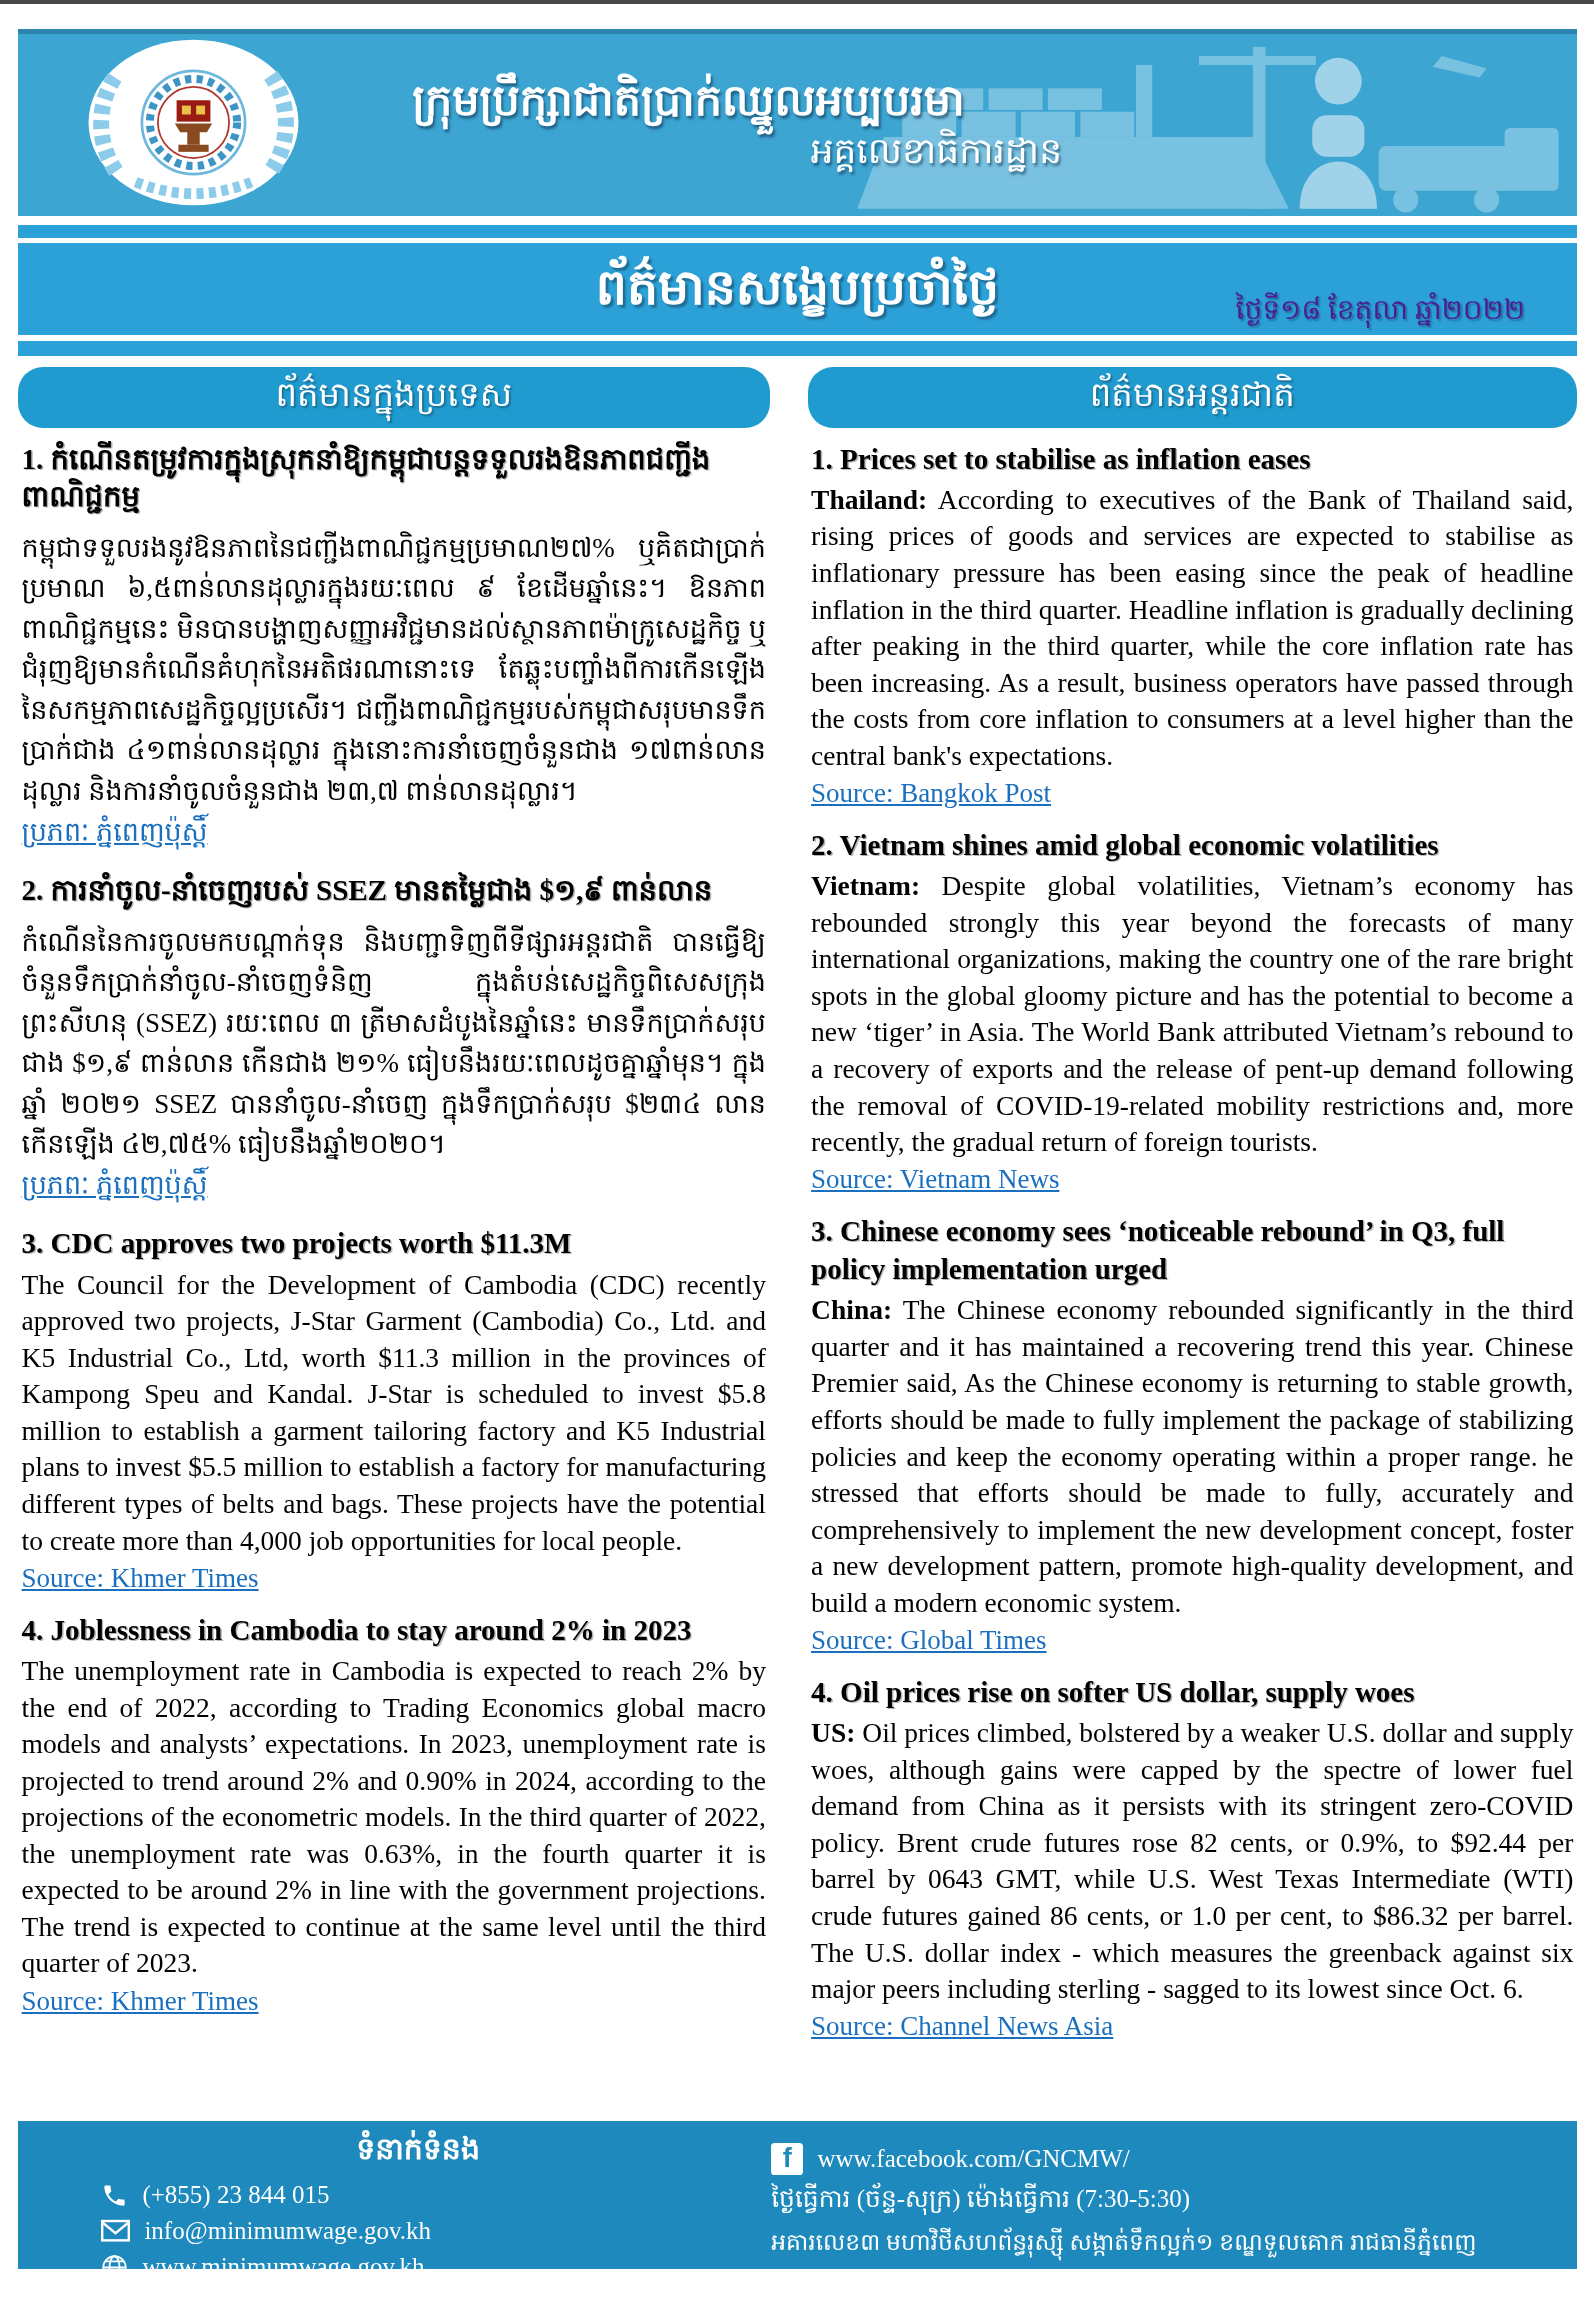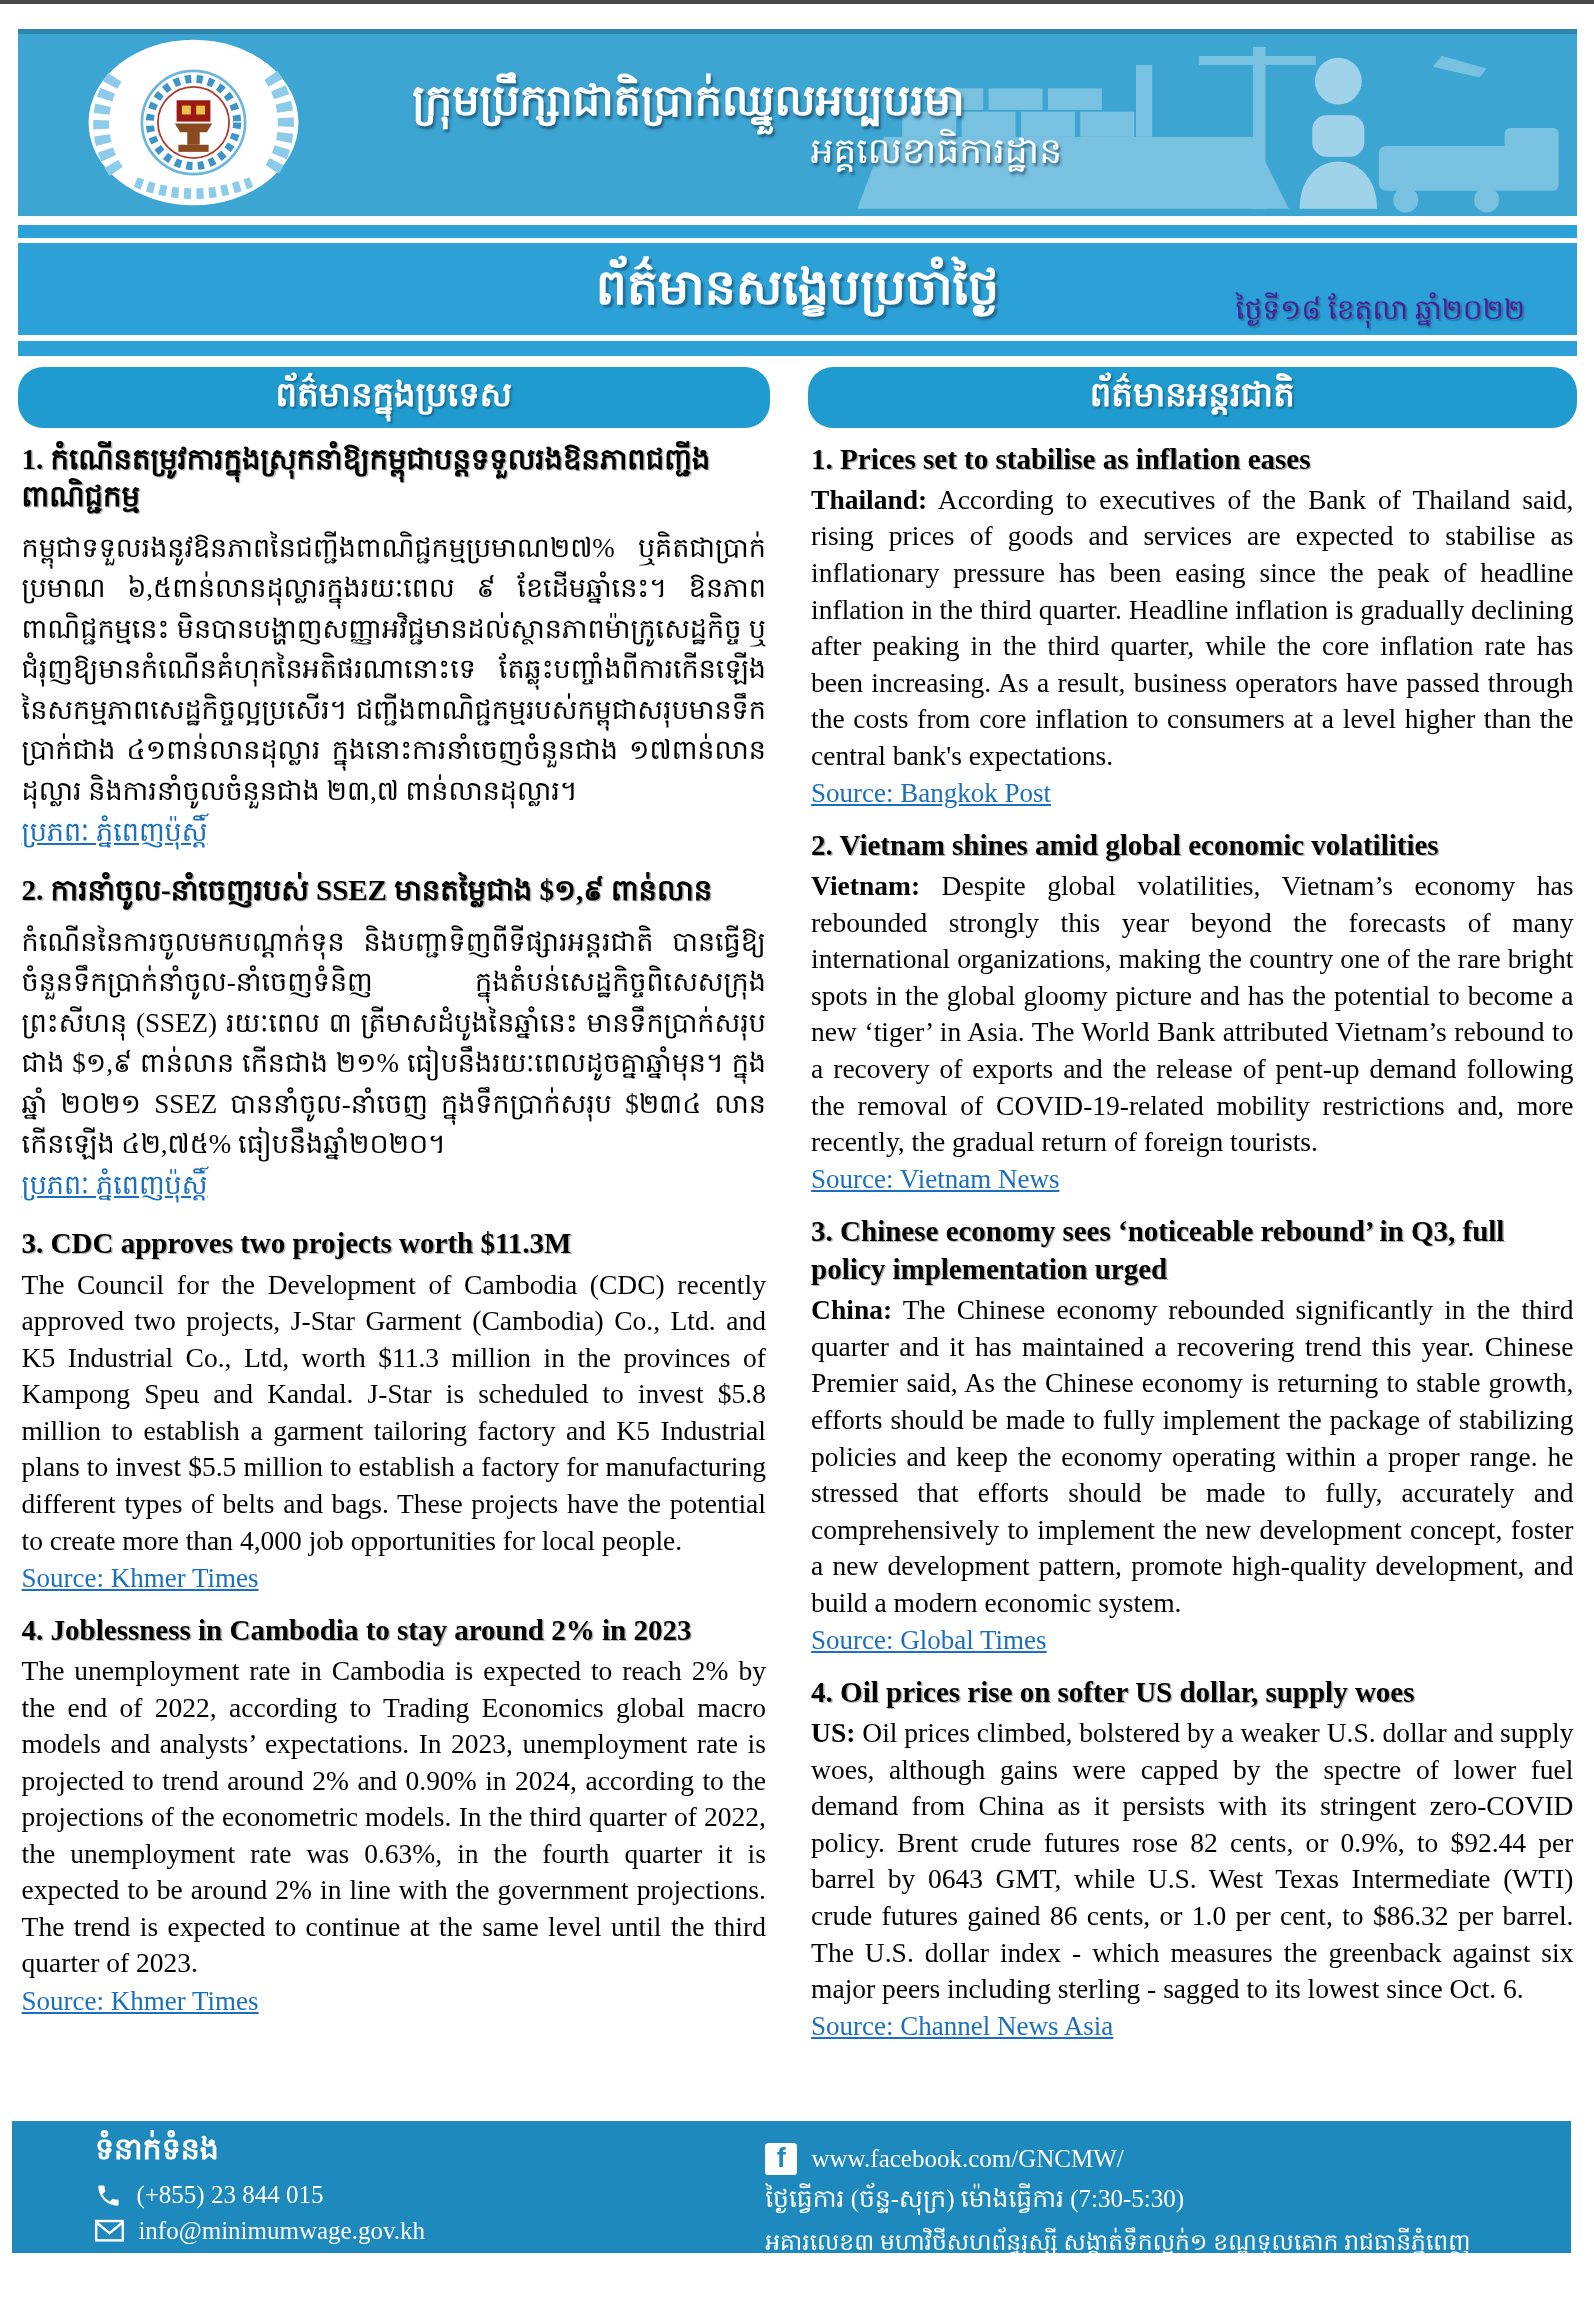--- a/index.html
+++ b/index.html
@@ -28,34 +28,34 @@
       color:#fff;font-size:49px;font-weight:bold;text-shadow:2.7px 2.7px 1.8px rgba(25,75,105,.6);}
   .banner-date{position:absolute;right:52px;bottom:23.4px;color:#4c1d95;font-size:28px;
       text-shadow:1.8px 1.8px 1.8px rgba(25,75,105,.55);font-family:Liberation Serif, serif;}
 
   
   .columns{position:absolute;left:18px;top:367px;width:1559px;height:1748px;
            display:flex;gap:38px;overflow:hidden;}
   .col{overflow:hidden;}
   .col.left{width:752px;} .col.right{width:770px;}
   .col-head{height:61px;background:var(--section_bg,#1f9bcf);display:flex;align-items:center;
-      justify-content:center;color:#fff;font-size:34px;font-weight:bold;
+      justify-content:center;color:#fff;font-size:34px;font-weight:normal;
       text-shadow:1.8px 1.8px 1.8px rgba(20,70,100,.55);border-radius:25px;}
   .art{padding:0 3.6px;}
   .art-title{font-size:29px;font-weight:bold;line-height:1.3;margin:12.6px 0 3.6px;color:#000;
       text-shadow:1.4px 1.4px 0 rgba(70,70,70,.4);}
   .art-body{font-size:27.5px;line-height:1.33;text-align:justify;margin:1.8px 0 3.6px;color:#000;}
   .art-body.km{line-height:1.5;font-size:27px;margin-top:12px;}
   .lead{font-weight:bold;}
   .src{display:inline-block;font-size:27px;color:var(--link,#1a6fbf);
        text-decoration:underline;margin:0 0 5.4px;cursor:pointer;}
 
   
-  .ftr{position:absolute;left:12px;top:2121px;width:1559px;height:132px;
-       background:var(--footer_bg,#1d89bc);color:#fff;display:flex;overflow:hidden;}
+  .ftr{position:absolute;left:18px;top:2121px;width:1559px;height:148px;
+       background:var(--footer_bg,#1d89bc);color:#fff;display:flex;overflow:hidden;text-align:center;}
   .f-left{width:46%;padding:9px 0 0 83px;box-sizing:border-box;}
   .f-right{width:54%;padding:21.6px 18px 0 36px;box-sizing:border-box;}
   .f-head{font-size:30px;font-weight:bold;margin-bottom:7.2px;}
   .f-row{display:flex;align-items:center;gap:14.4px;font-size:25px;margin-bottom:8px;white-space:nowrap;}
   .f-row .ico{flex:0 0 auto;display:inline-flex;}
   .fb-badge{display:inline-flex;align-items:center;justify-content:center;width:32px;height:32px;
       background:#ffffff;border-radius:3.6px;color:var(--footer_bg,#1d89bc);
       font-family:"Liberation Sans",sans-serif;font-weight:bold;font-size:27px;}
   .f-addr{font-size:23.4px;}
 </style>

